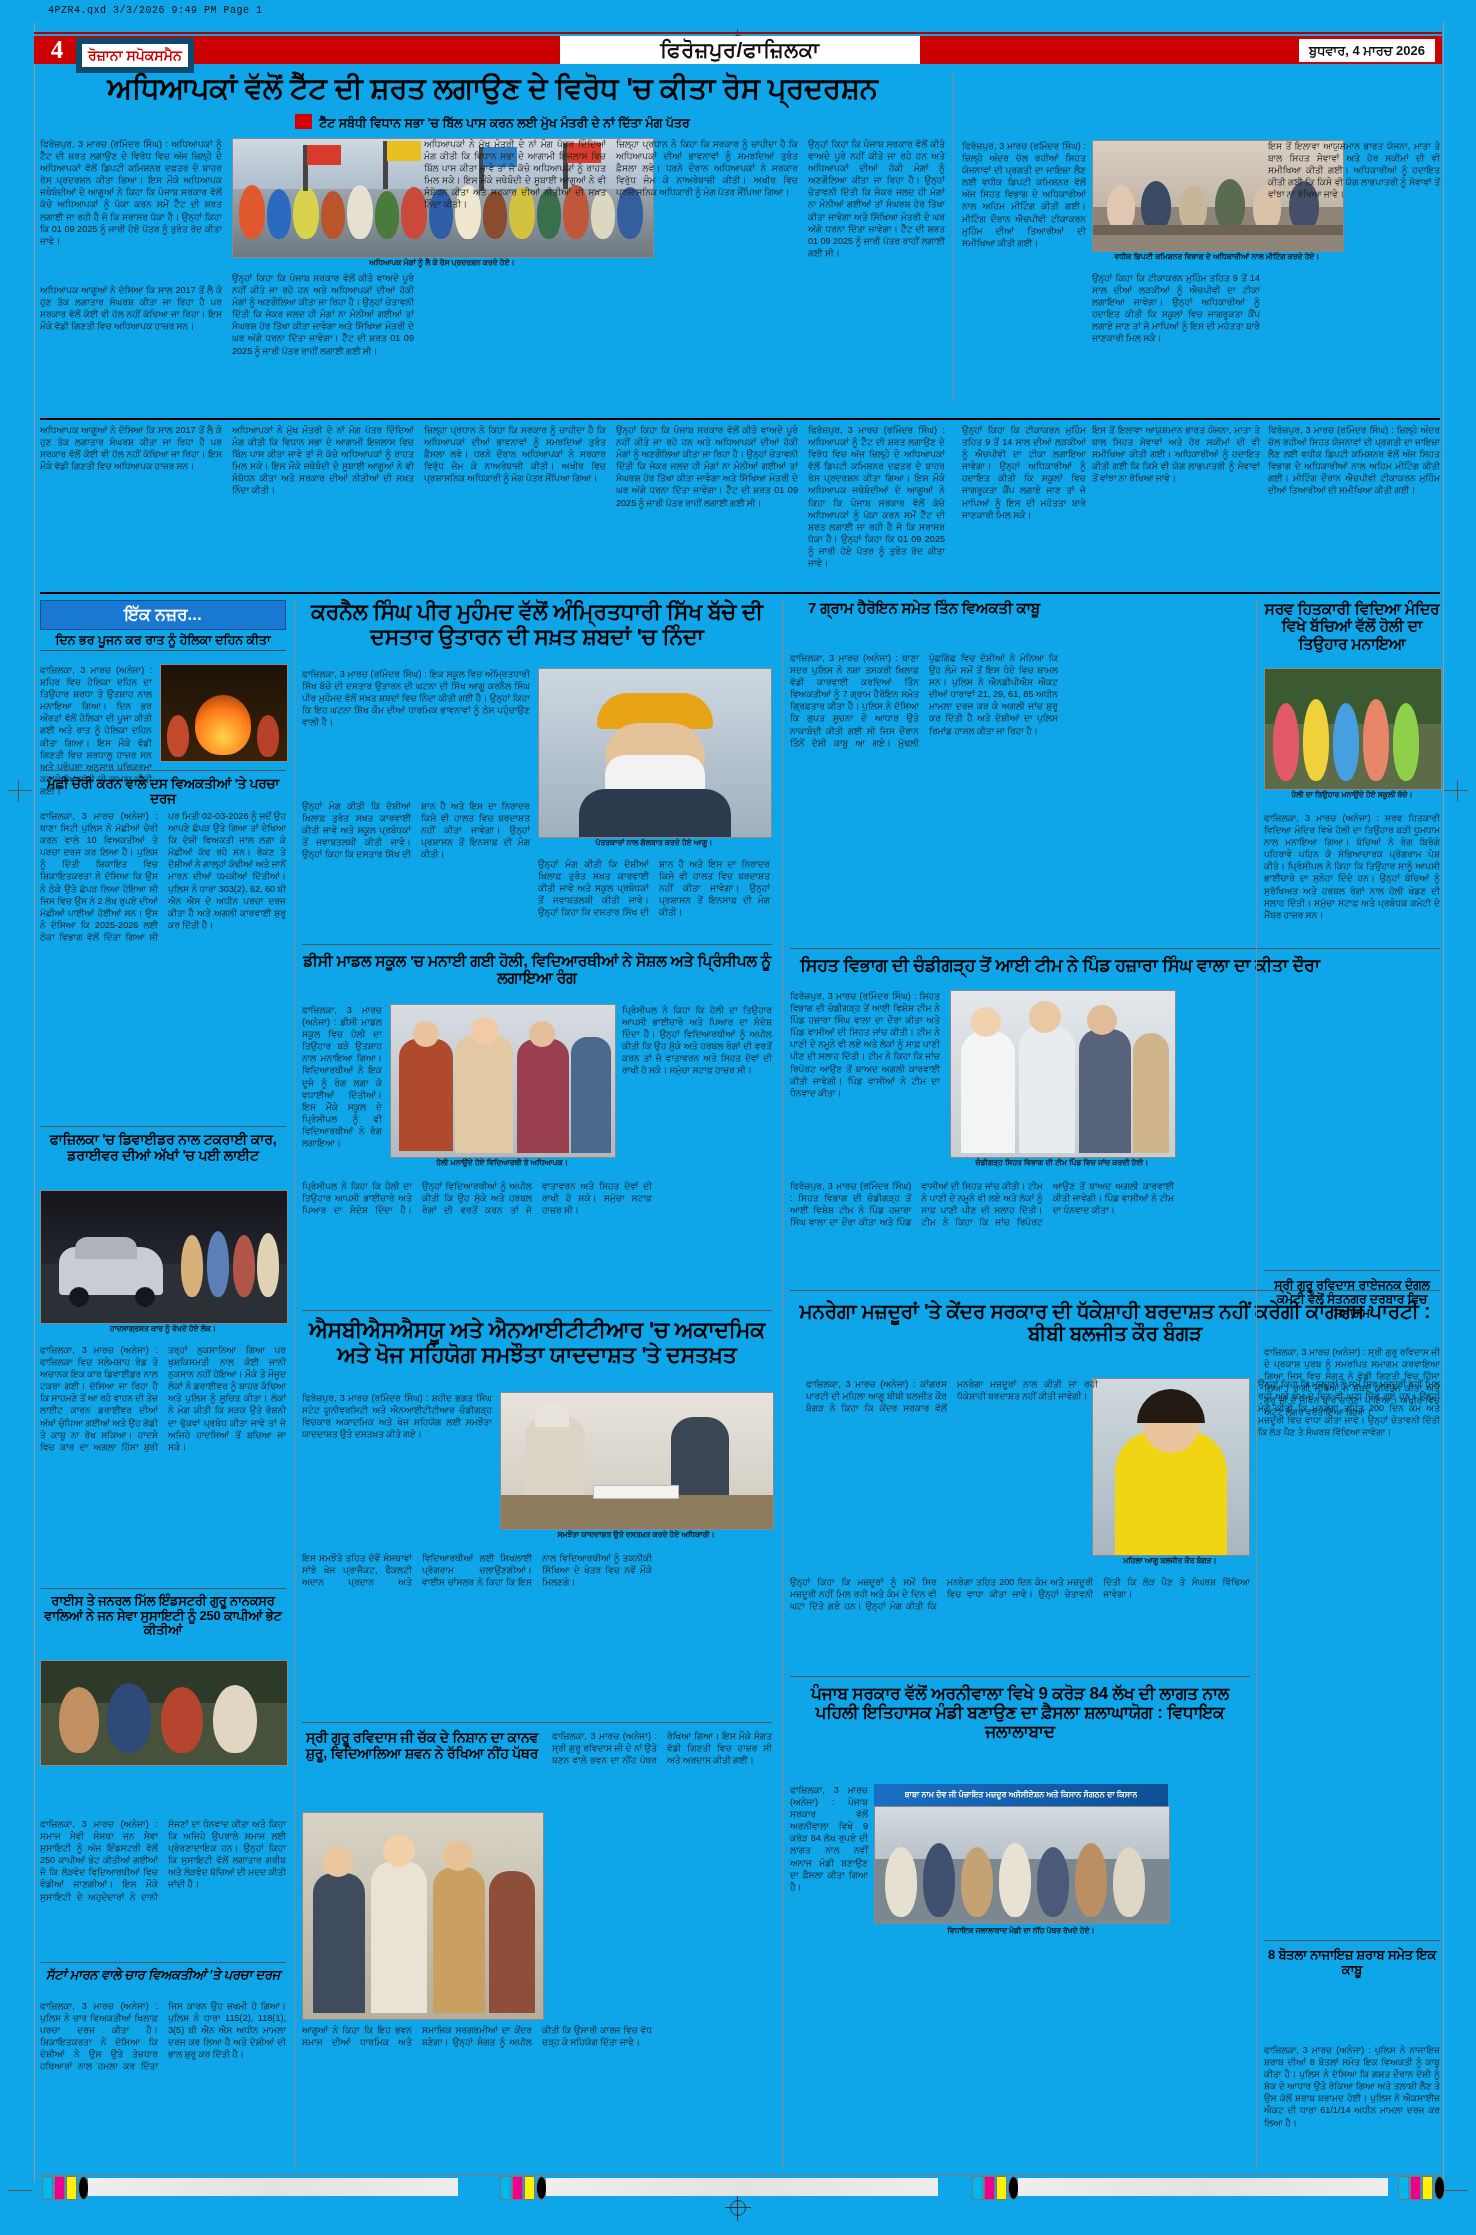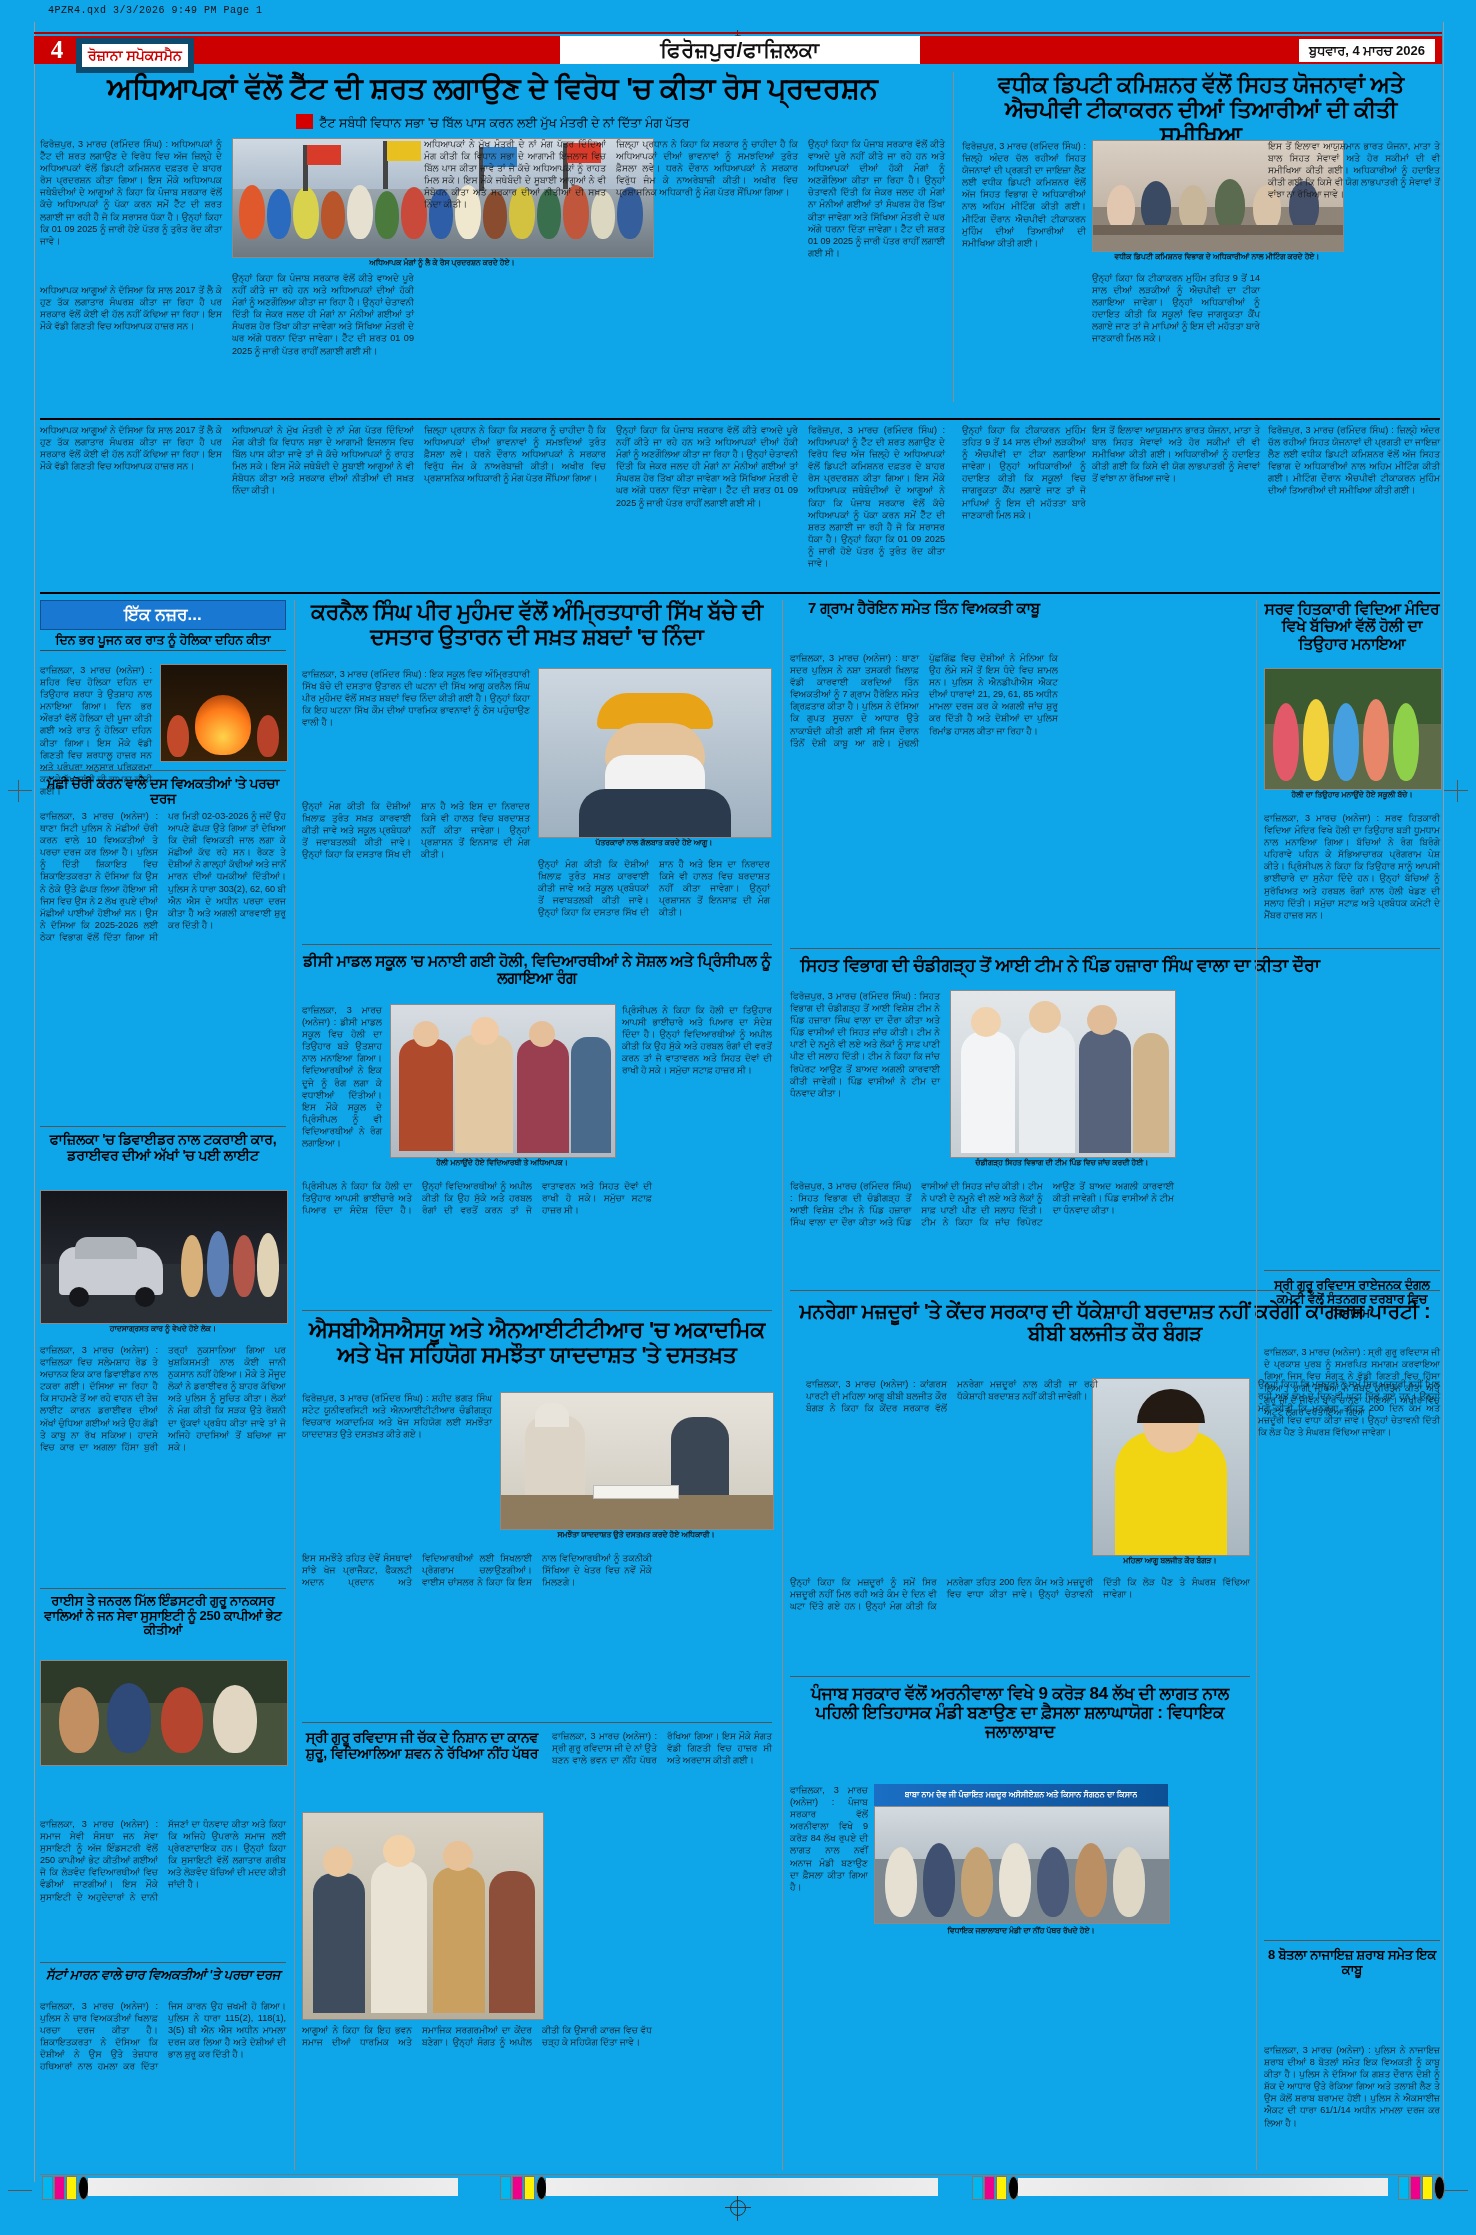--- a/index.html
+++ b/index.html
@@ -26,21 +26,21 @@
   .mast-center{position:absolute;left:560px;top:36px;width:360px;height:28px;background:#fff;display:flex;align-items:center;justify-content:center;}
   .mast-center span{font-size:21px;font-weight:bold;color:#111;letter-spacing:.5px;}
   .notch{position:absolute;top:36px;width:0;height:0;border-top:14px solid transparent;border-bottom:14px solid transparent;}
   .notch.l{left:560px;border-left:18px solid #cc0000;}
   .notch.r{left:902px;border-right:18px solid #cc0000;}
   .mast-date{position:absolute;right:40px;top:38px;height:23px;background:#fff;border:1px solid #cc0000;padding:0 10px;display:flex;align-items:center;}
   .mast-date span{font-size:13px;font-weight:bold;color:#111;white-space:nowrap;}
 
   
   .hl{font-weight:bold;color:#000;text-align:center;line-height:1.12;letter-spacing:-.2px;}
-  .kicker{font-size:12.5px;font-weight:normal;line-height:1.2;}
+  .kicker{font-size:12.5px;font-weight:bold;line-height:1.2;}
   .body{font-size:9.1px;line-height:1.33;text-align:justify;color:#1a1a1a;word-spacing:-.3px;}
   .cap{font-size:7.6px;font-weight:bold;text-align:center;line-height:1.25;color:#111;}
   .vrule{position:absolute;width:1px;background:#8c8c8c;}
   .hrule{position:absolute;height:1px;background:#555;}
 
   .photo{position:absolute;background:#b9c4cc;overflow:hidden;border:1px solid #8a8a8a;}
   .photo .sky{position:absolute;left:0;top:0;right:0;height:42%;}
   .photo .ground{position:absolute;left:0;bottom:0;right:0;height:58%;}
   .blob{position:absolute;border-radius:50% 50% 45% 45%;}
 
@@ -140,23 +140,20 @@
     <span>ਅਧਿਆਪਕਾਂ ਨੇ ਮੁੱਖ ਮੰਤਰੀ ਦੇ ਨਾਂ ਮੰਗ ਪੱਤਰ ਦਿੰਦਿਆਂ ਮੰਗ ਕੀਤੀ ਕਿ ਵਿਧਾਨ ਸਭਾ ਦੇ ਆਗਾਮੀ ਇਜਲਾਸ ਵਿਚ ਬਿੱਲ ਪਾਸ ਕੀਤਾ ਜਾਵੇ ਤਾਂ ਜੋ ਕੱਚੇ ਅਧਿਆਪਕਾਂ ਨੂੰ ਰਾਹਤ ਮਿਲ ਸਕੇ। ਇਸ ਮੌਕੇ ਜਥੇਬੰਦੀ ਦੇ ਸੂਬਾਈ ਆਗੂਆਂ ਨੇ ਵੀ ਸੰਬੋਧਨ ਕੀਤਾ ਅਤੇ ਸਰਕਾਰ ਦੀਆਂ ਨੀਤੀਆਂ ਦੀ ਸਖ਼ਤ ਨਿੰਦਾ ਕੀਤੀ।</span>
   </div>
   <div class="body" style="position:absolute;left:616px;top:138px;width:182px;">
     <span>ਜ਼ਿਲ੍ਹਾ ਪ੍ਰਧਾਨ ਨੇ ਕਿਹਾ ਕਿ ਸਰਕਾਰ ਨੂੰ ਚਾਹੀਦਾ ਹੈ ਕਿ ਅਧਿਆਪਕਾਂ ਦੀਆਂ ਭਾਵਨਾਵਾਂ ਨੂੰ ਸਮਝਦਿਆਂ ਤੁਰੰਤ ਫ਼ੈਸਲਾ ਲਵੇ। ਧਰਨੇ ਦੌਰਾਨ ਅਧਿਆਪਕਾਂ ਨੇ ਸਰਕਾਰ ਵਿਰੁੱਧ ਜੰਮ ਕੇ ਨਾਅਰੇਬਾਜ਼ੀ ਕੀਤੀ। ਅਖੀਰ ਵਿਚ ਪ੍ਰਸ਼ਾਸਨਿਕ ਅਧਿਕਾਰੀ ਨੂੰ ਮੰਗ ਪੱਤਰ ਸੌਂਪਿਆ ਗਿਆ।</span>
   </div>
   <div class="body" style="position:absolute;left:808px;top:138px;width:137px;">
     <span>ਉਨ੍ਹਾਂ ਕਿਹਾ ਕਿ ਪੰਜਾਬ ਸਰਕਾਰ ਵੱਲੋਂ ਕੀਤੇ ਵਾਅਦੇ ਪੂਰੇ ਨਹੀਂ ਕੀਤੇ ਜਾ ਰਹੇ ਹਨ ਅਤੇ ਅਧਿਆਪਕਾਂ ਦੀਆਂ ਹੱਕੀ ਮੰਗਾਂ ਨੂੰ ਅਣਗੌਲਿਆ ਕੀਤਾ ਜਾ ਰਿਹਾ ਹੈ। ਉਨ੍ਹਾਂ ਚੇਤਾਵਨੀ ਦਿੱਤੀ ਕਿ ਜੇਕਰ ਜਲਦ ਹੀ ਮੰਗਾਂ ਨਾ ਮੰਨੀਆਂ ਗਈਆਂ ਤਾਂ ਸੰਘਰਸ਼ ਹੋਰ ਤਿੱਖਾ ਕੀਤਾ ਜਾਵੇਗਾ ਅਤੇ ਸਿੱਖਿਆ ਮੰਤਰੀ ਦੇ ਘਰ ਅੱਗੇ ਧਰਨਾ ਦਿੱਤਾ ਜਾਵੇਗਾ। ਟੈੱਟ ਦੀ ਸ਼ਰਤ 01 09 2025 ਨੂੰ ਜਾਰੀ ਪੱਤਰ ਰਾਹੀਂ ਲਗਾਈ ਗਈ ਸੀ।</span>
   </div>
 
   <div class="vrule" style="left:953px;top:72px;height:330px;"></div>
-  <div style="position:absolute;left:962px;top:72px;width:478px;">
-    <div class="hl" style="font-size:22.5px;">ਵਧੀਕ ਡਿਪਟੀ ਕਮਿਸ਼ਨਰ ਵੱਲੋਂ ਸਿਹਤ ਯੋਜਨਾਵਾਂ ਅਤੇ ਐਚਪੀਵੀ ਟੀਕਾਕਰਨ ਦੀਆਂ ਤਿਆਰੀਆਂ ਦੀ ਕੀਤੀ ਸਮੀਖਿਆ</div>
-  </div>
   <div class="photo" style="left:1092px;top:140px;width:250px;height:110px;">
     <div class="sky" style="height:60%;background:linear-gradient(#d9cfc3,#c2b6a8);"></div>
     <div class="ground" style="height:40%;background:#8e8578;"></div>
     <div class="blob" style="left:14px;top:44px;width:28px;height:46px;background:#e2c7b0;"></div>
     <div class="blob" style="left:48px;top:40px;width:30px;height:50px;background:#3b4a63;"></div>
     <div class="blob" style="left:86px;top:44px;width:28px;height:46px;background:#c8b69b;"></div>
     <div class="blob" style="left:122px;top:38px;width:30px;height:52px;background:#5a6b4f;"></div>
     <div class="blob" style="left:160px;top:44px;width:28px;height:46px;background:#d9c3a8;"></div>
     <div class="blob" style="left:196px;top:40px;width:30px;height:50px;background:#44506a;"></div>
     <div style="position:absolute;left:0;bottom:16px;width:250px;height:10px;background:#6d6255;"></div>

